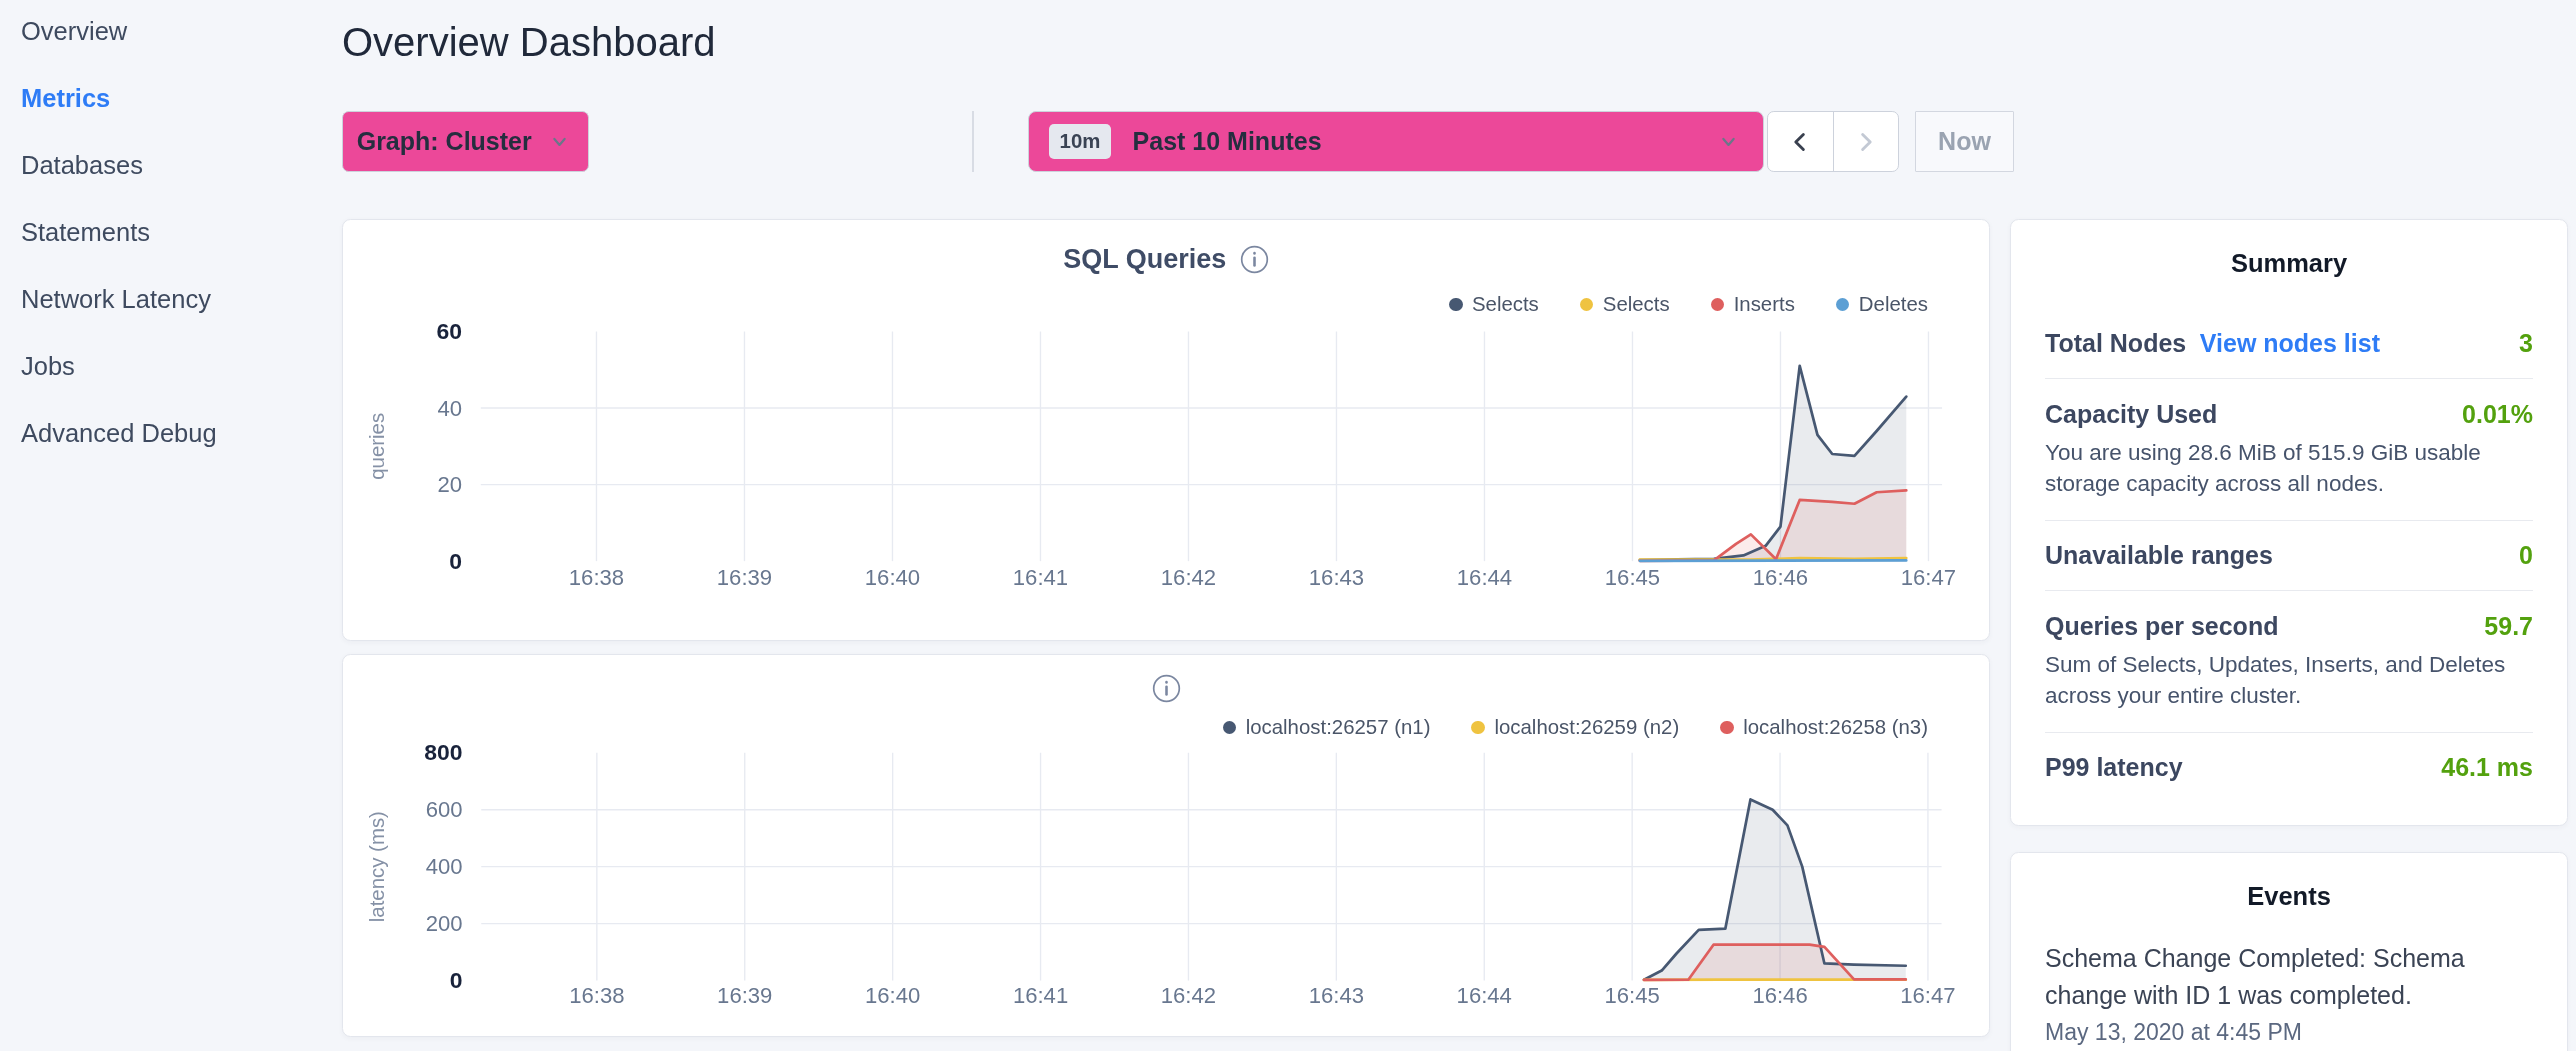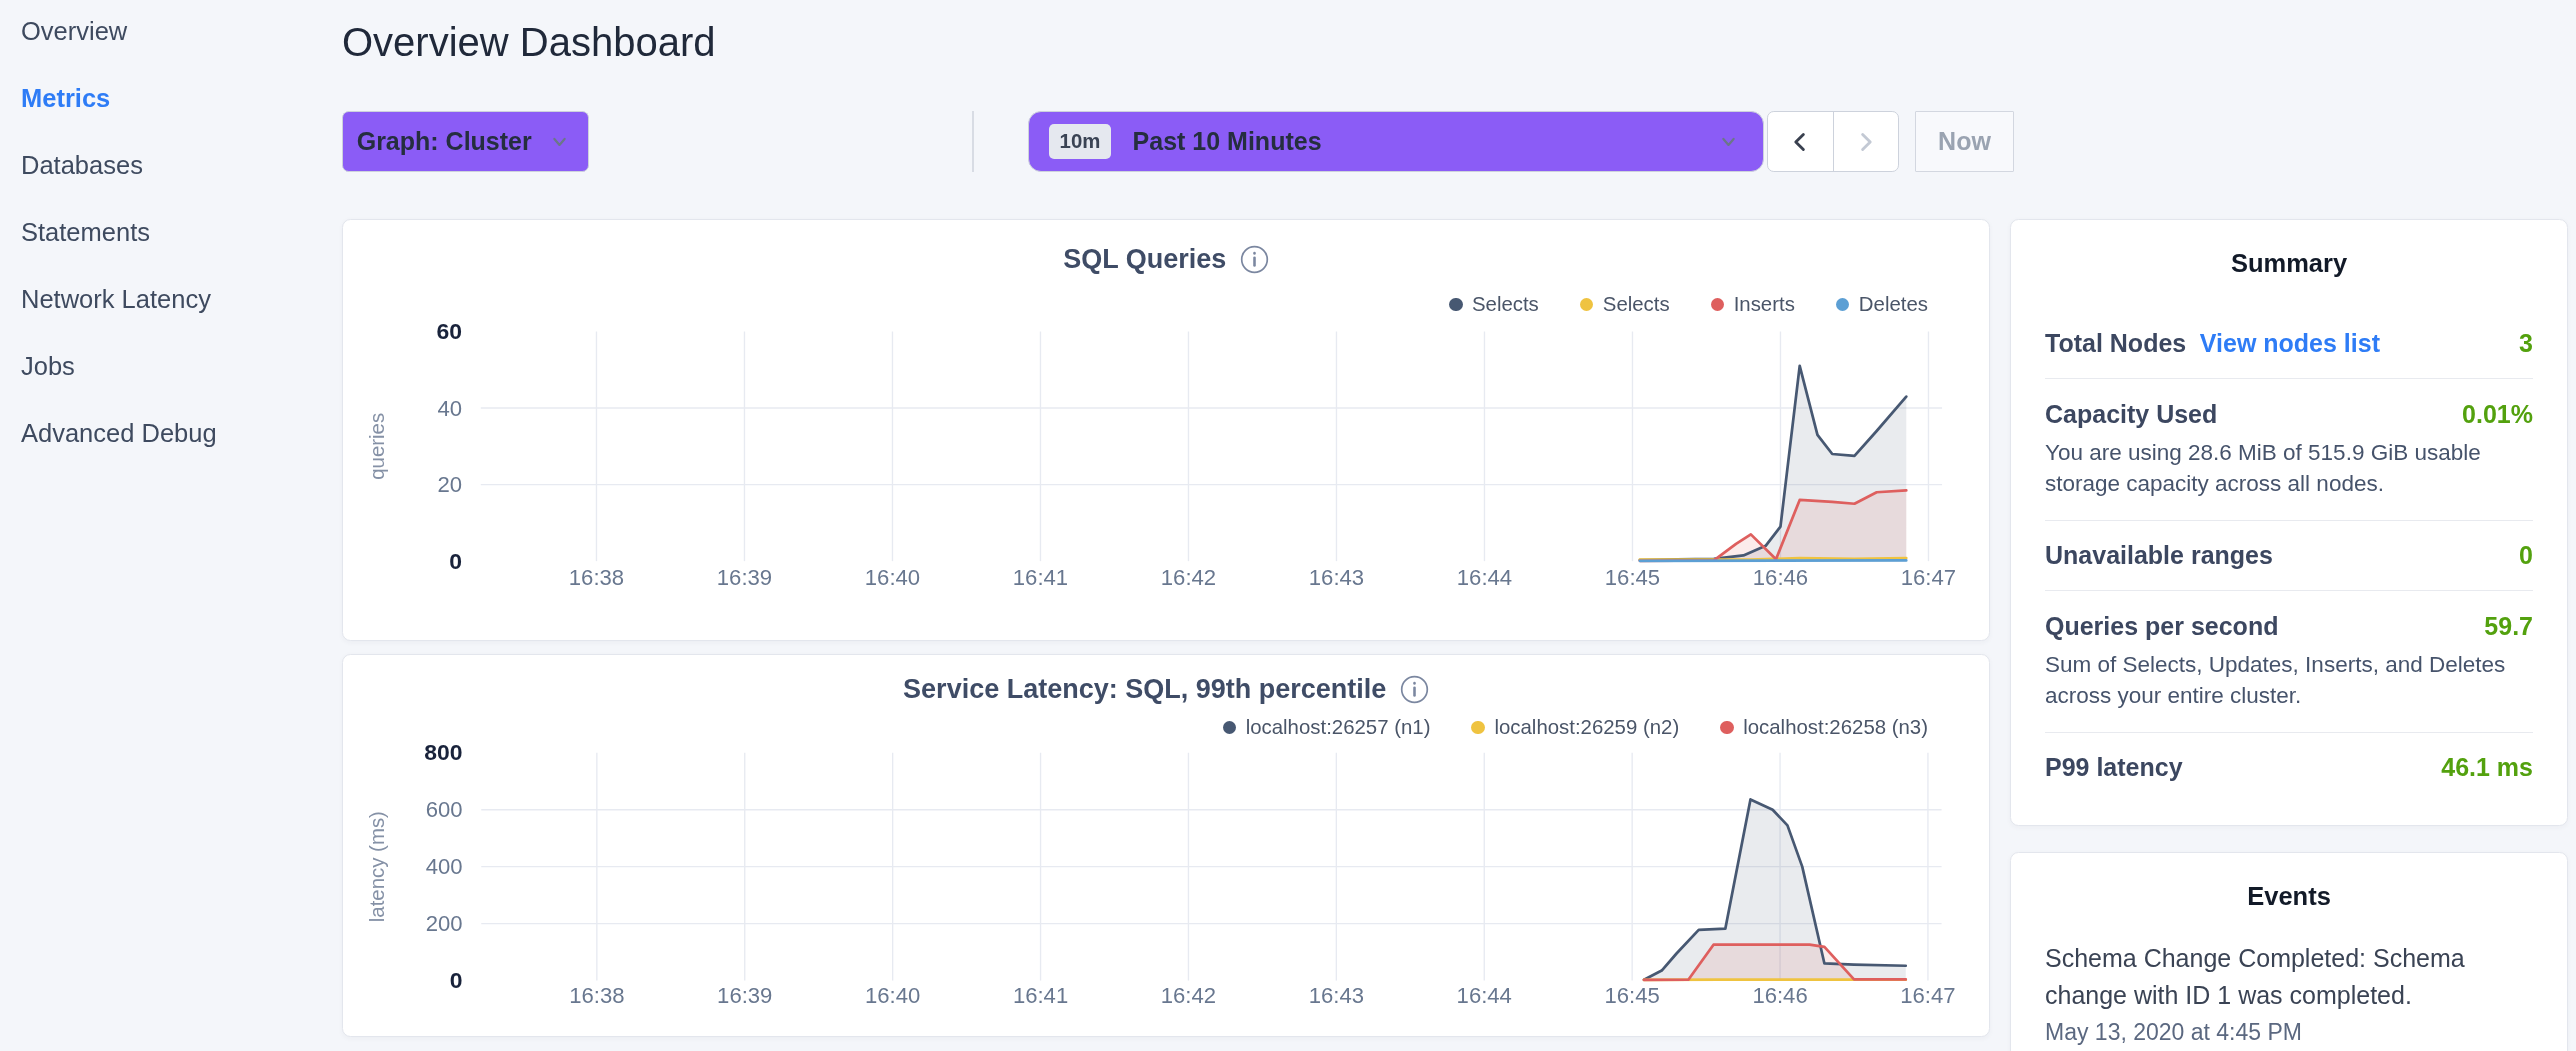--- a/index.html
+++ b/index.html
@@ -16,27 +16,27 @@
     margin:0 0 38px 21px;height:29px;line-height:29px;
     font-size:25.5px;color:#3e4a5f;cursor:pointer;white-space:nowrap;
   }
   .sidebar{padding-top:17px;box-sizing:border-box;}
   .nav-item.active{color:#2e7cf6;font-weight:700;}
   
   .main{position:absolute;left:342px;top:0;width:1648px;height:1051px;}
   .page-title{position:absolute;left:0;top:20.4px;margin:0;font-size:40px;font-weight:500;color:#20293a;}
   
   .controls{position:absolute;left:0;top:111px;height:61px;width:1786px;}
-  .ctl{position:absolute;top:0;height:61px;box-sizing:border-box;background:#8b5cf6;
+  .ctl{position:absolute;top:0;height:61px;box-sizing:border-box;background:#ec4899;
        border:1.7px solid #cdd2dc;border-radius:6.8px;display:flex;align-items:center;cursor:pointer;}
   .dd1{left:0;width:247px;justify-content:center;gap:13.6px;}
   .dd2{left:287px;width:316px;justify-content:center;gap:13.6px;}
   .dd-label{font-size:25px;font-weight:700;color:#252e3f;}
   .vdivider{position:absolute;left:630px;top:0;width:1.7px;height:61px;background:#d8dce4;}
-  .timebox{left:686px;width:736px;border-radius:13px;padding:0 20.4px;}
+  .timebox{left:686px;width:736px;border-radius:8px;padding:0 20.4px;}
   .time-badge{background:#e5e8ef;border-radius:5.1px;padding:6px 10.2px;font-size:20.4px;font-weight:700;color:#3a4354;margin-right:22px;}
   .time-label{font-size:25px;font-weight:700;color:#252e3f;flex:1;}
   .chev{width:29px;height:29px;flex:0 0 auto;}
   .chev path{fill:none;stroke:#6b7689;stroke-width:2.6;stroke-linecap:round;stroke-linejoin:round;}
   .btn-group{position:absolute;left:1425px;top:0;width:132px;height:61px;background:#fff;
              border:1.7px solid #cdd2dc;border-radius:6.8px;box-sizing:border-box;display:flex;}
   .arrow-btn{flex:1;display:flex;align-items:center;justify-content:center;cursor:pointer;}
   .arrow-btn + .arrow-btn{border-left:1.7px solid #cdd2dc;}
   .arrow-btn svg{width:32px;height:32px;}
   .arrow-btn.prev path{fill:none;stroke:#39404f;stroke-width:3.4;stroke-linecap:round;stroke-linejoin:round;}
@@ -191,21 +191,20 @@
         <polygon points="1524.6999999999996,281 1524.6999999999996,280.55 1837.9000000000003,280.1 1837.9000000000003,281" fill="#5c9fd4" fill-opacity="0.12" stroke="none"></polygon>
         <polyline points="1524.6999999999996,279.65 1568.1999999999996,278.75 1611.6999999999996,278.3 1646.5,274.25 1672.5999999999997,263 1690,240.5 1712.6200000000003,51.5 1733.5,132.5 1750.9000000000003,155 1777,157.25 1803.0999999999997,128 1837.9000000000003,87.5" fill="none" stroke="#475872" stroke-width="3.2" stroke-linejoin="round" stroke-linecap="round"></polyline>
         <polyline points="1524.6999999999996,279.2 1655.1999999999996,279.2 1712.6200000000003,277.4 1777,278.3 1837.9000000000003,277.4" fill="none" stroke="#efc340" stroke-width="3.2" stroke-linejoin="round" stroke-linecap="round"></polyline>
         <polyline points="1524.6999999999996,280.55 1611.6999999999996,280.1 1637.8000000000004,260.75 1655.1999999999996,249.5 1684.7799999999997,278.75 1712.6200000000003,209 1750.9000000000003,211.25 1777,213.5 1803.0999999999997,200 1837.9000000000003,197.75" fill="none" stroke="#de5f5e" stroke-width="3.2" stroke-linejoin="round" stroke-linecap="round"></polyline>
         <polyline points="1524.6999999999996,280.55 1837.9000000000003,280.1" fill="none" stroke="#5c9fd4" stroke-width="3.2" stroke-linejoin="round" stroke-linecap="round"></polyline>
       </svg>
   </div>
 
   <div class="card chart-card2">
     <div class="chart-title-row">
-      <span class="chart-title">Service Latency: SQL, 99th percentile</span>
       <svg class="info-icon" viewBox="0 0 34 34">
         <circle cx="17" cy="17" r="15"></circle>
           <line x1="17" y1="15" x2="17" y2="24"></line>
           <line x1="17" y1="9.5" x2="17" y2="10"></line>
       </svg>
     </div>
     <div class="legend">
       <div class="legend-item">
         <span class="legend-dot" style="background: rgb(71, 88, 114);"></span>
         <span class="legend-label">localhost:26257 (n1)</span>

